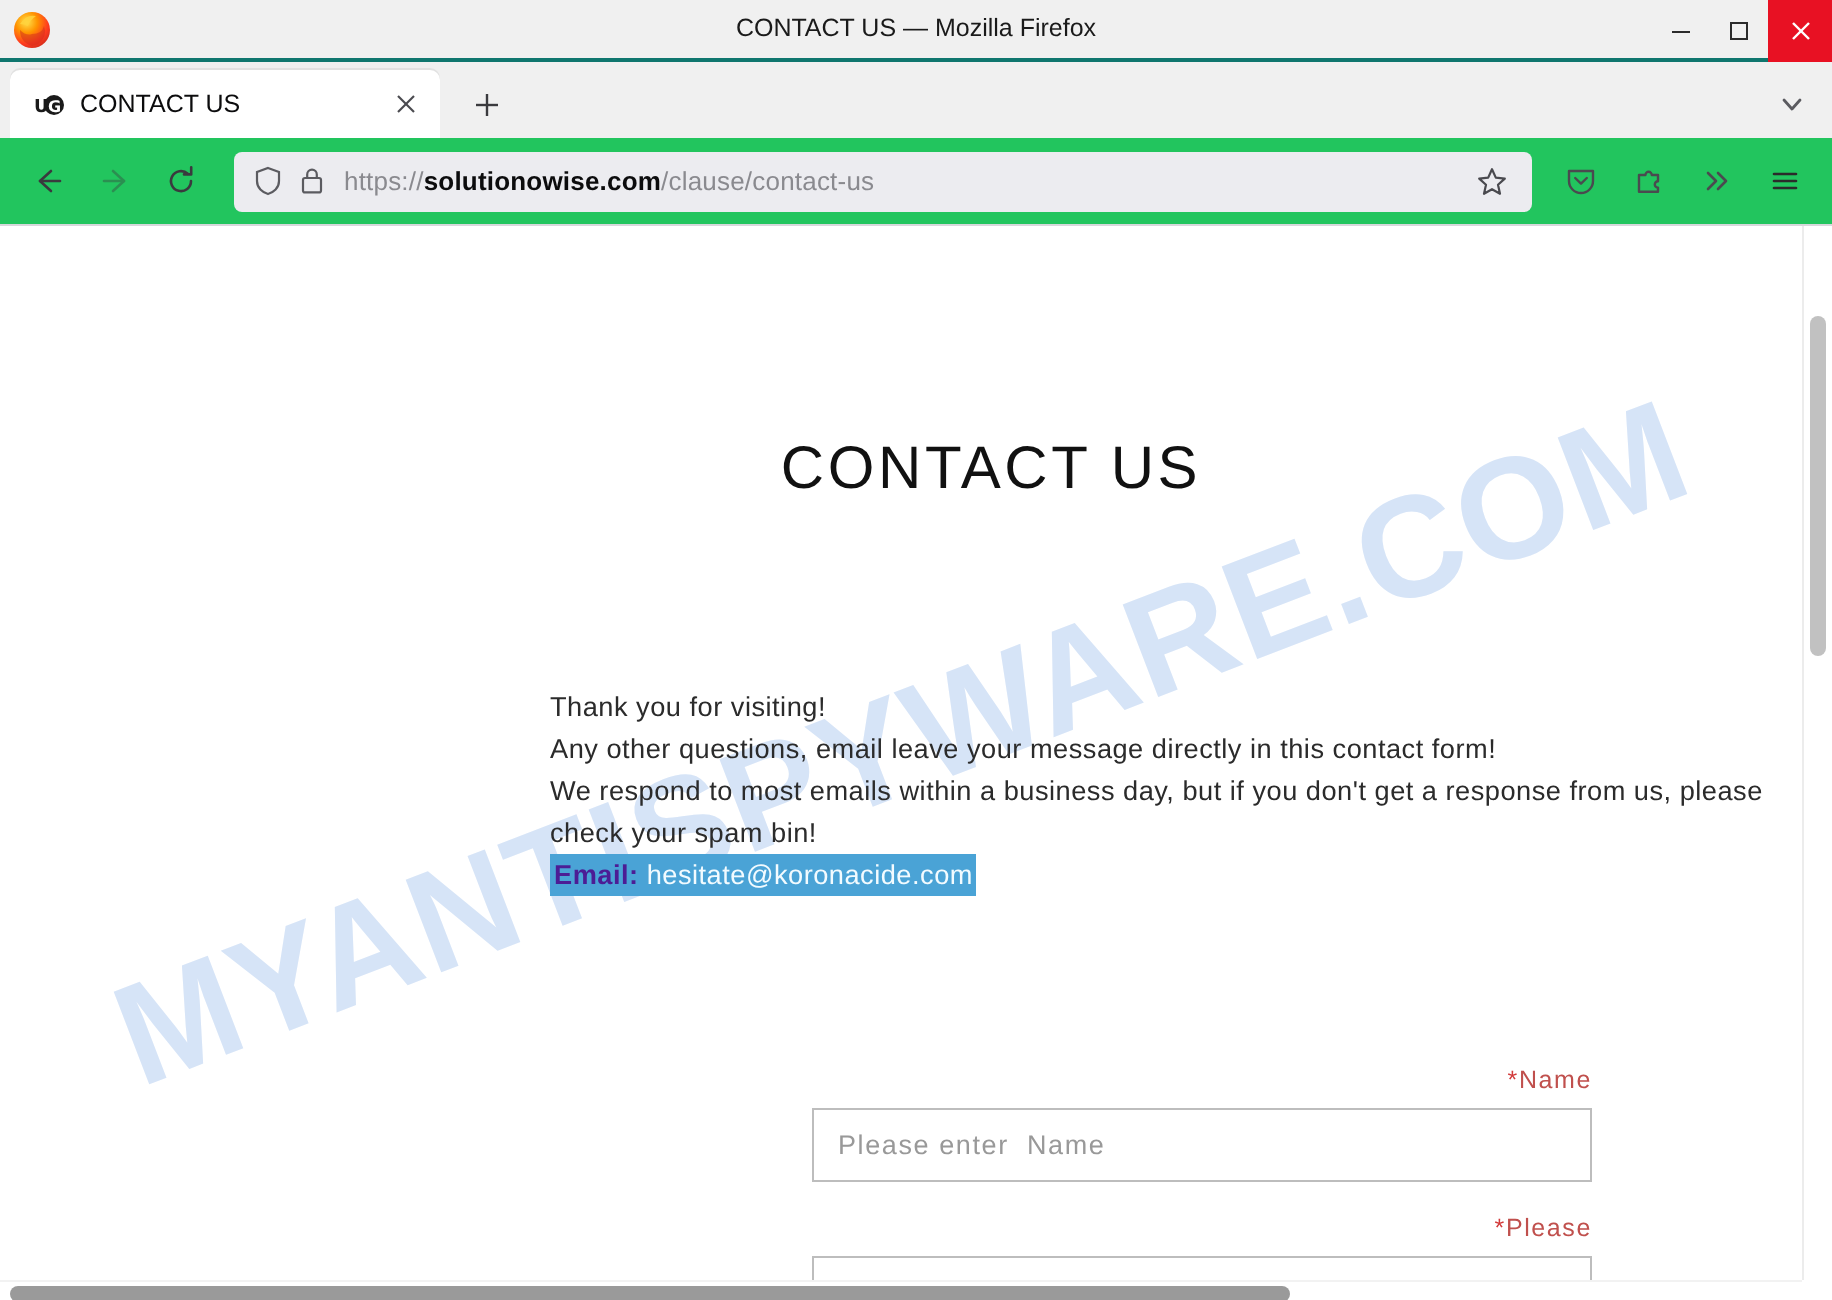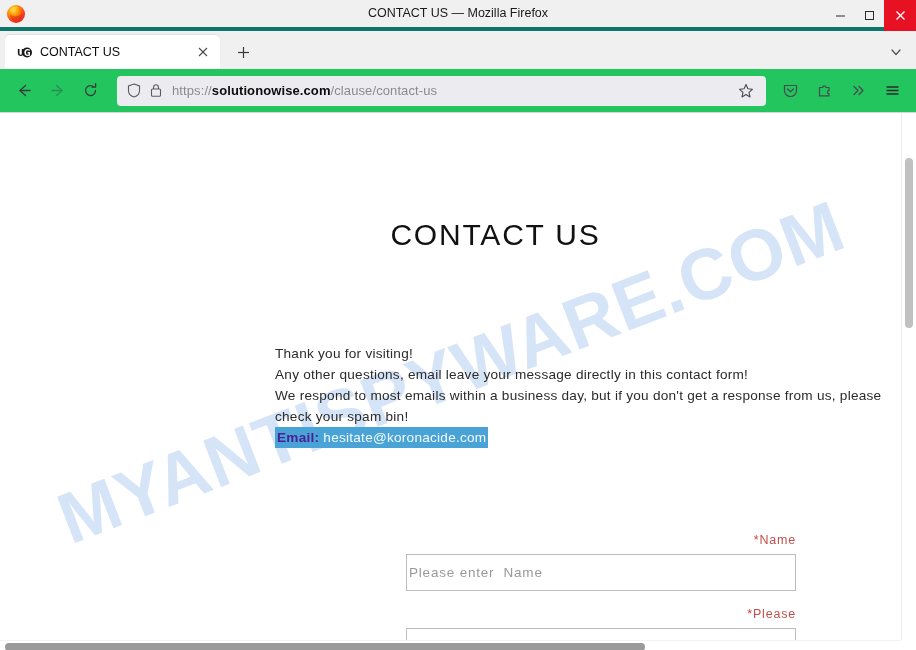--- a/index.html
+++ b/index.html
@@ -20,21 +20,21 @@
     overflow: hidden;
   }
 
   
   .titlebar {
     position: relative;
     height: 31px;
     background: #f0f0f0;
     display: flex;
     align-items: center;
-    border-bottom: 4px solid #0f766e;
+    border-bottom: 2px solid #0f766e;
   }
   .app-icon {
     width: 22px; height: 22px;
     margin-left: 5px;
     flex: 0 0 auto;
     display: flex; align-items: center; justify-content: center;
   }
   .titlebar-title {
     position: absolute;
     left: 0; right: 0;
@@ -260,21 +260,21 @@
     text-align: right;
   }
   .field-label .ast { color: #d23b3b; }
   .text-input {
     width: 390px;
     height: 37px;
     border: 1px solid #bdbdbd;
     background: #ffffff;
     font-size: 13.5px;
     color: #333;
-    padding: 0 2px;
+    padding: 0 12px;
     font-family: "Liberation Sans", sans-serif;
     letter-spacing: 0.6px;
     border-radius: 0;
     outline: none;
   }
   .text-input::placeholder { color: #999999; letter-spacing: 0.8px; }
   .field-block { margin-bottom: 10px; }
   .field-block.second { margin-top: 16px; }
 
   

